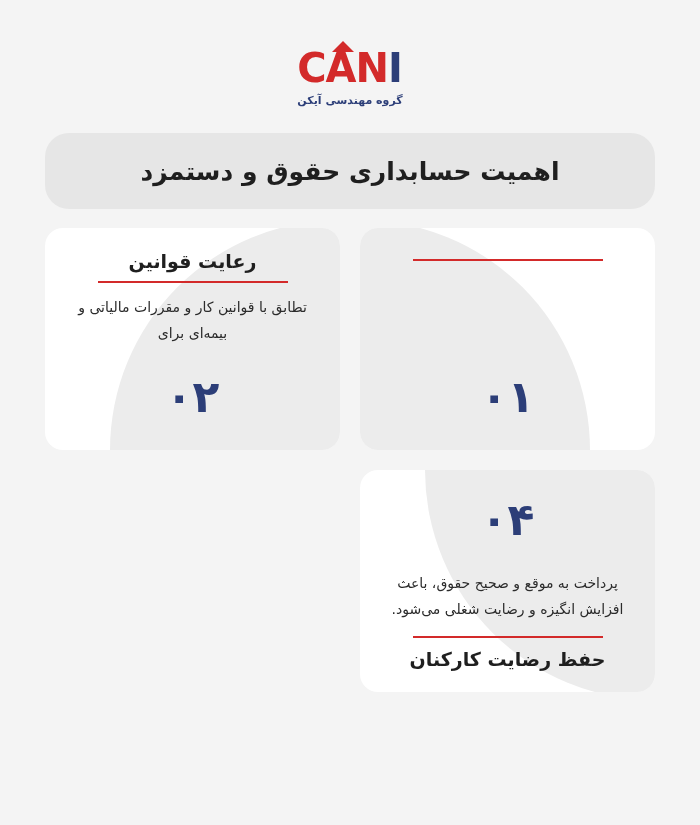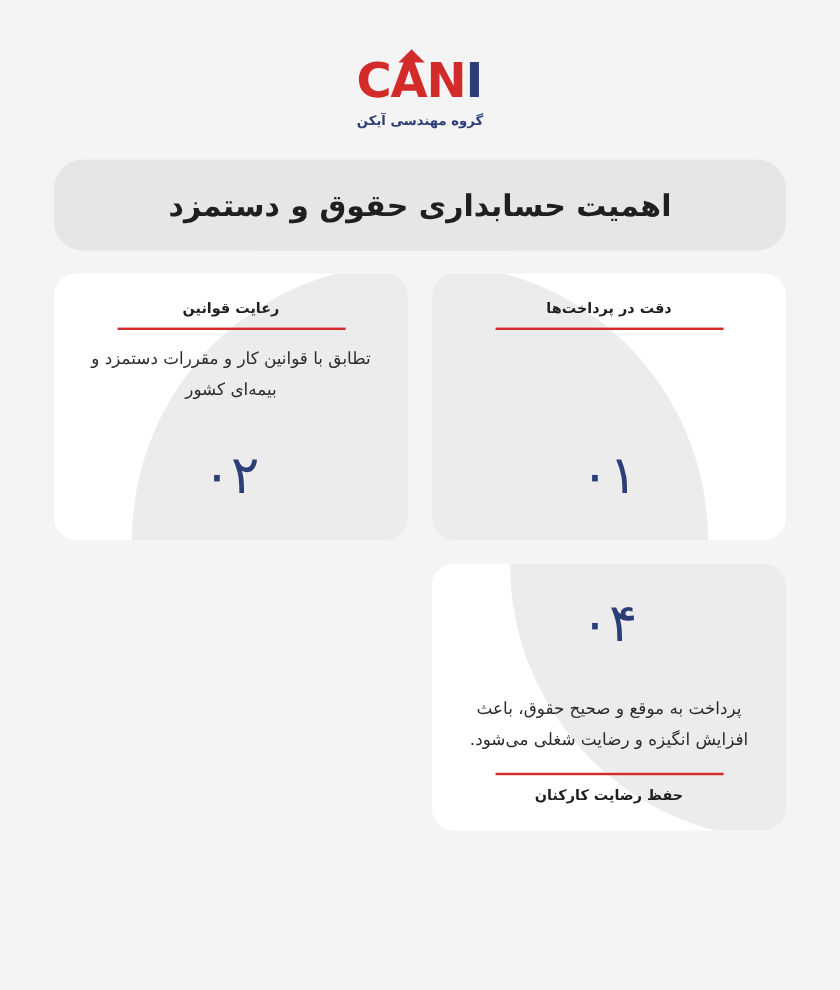--- a/index.html
+++ b/index.html
@@ -128,40 +128,40 @@
 
   .card-inner {
     position: relative;
     z-index: 2;
     display: flex;
     flex-direction: column;
     height: 100%;
     width: 100%;
   }
   .card-heading {
-    font-size: 12px;
+    font-size: 19px;
     font-weight: bold;
     color: #1f1f1f;
     text-align: center;
   }
   .rule {
     width: 190px;
     height: 2px;
     background: #d32a2a;
     margin: 9px auto 12px auto;
   }
   .card-body {
     font-size: 14px;
     line-height: 1.85;
     color: #2b2b2b;
     text-align: center;
   }
   .card-number {
     font-size: 44px;
-    font-weight: normal;
+    font-weight: bold;
     color: #2c3e78;
     text-align: center;
     direction: rtl;
   }
   .top-row-number {
     margin-top: auto;
     padding-bottom: 6px;
   }
   .bottom-row-number {
     margin-bottom: auto;
@@ -192,32 +192,31 @@
 
   <div class="title-banner">
     <h1>اهمیت حسابداری حقوق و دستمزد</h1>
   </div>
 
   <div class="grid">
 
     <div class="card top-right">
       <div class="quarter"></div>
       <div class="card-inner">
-        <div class="card-heading">دقت در پرداخت‌ها</div>
         <div class="rule"></div>
         <div class="card-number top-row-number">۰۱</div>
       </div>
     </div>
 
     <div class="card top-left">
       <div class="quarter"></div>
       <div class="card-inner">
         <div class="card-heading">رعایت قوانین</div>
         <div class="rule"></div>
-        <div class="card-body">تطابق با قوانین کار و مقررات دستمزد و بیمه‌ای کشور</div>
+        <div class="card-body">تطابق با قوانین کار و مقررات مالیاتی و بیمه‌ای برای</div>
         <div class="card-number top-row-number">۰۲</div>
       </div>
     </div>
 
 
     <div class="card bottom-left">
       <div class="quarter"></div>
       <div class="card-inner">
         <div class="card-number bottom-row-number">۰۴</div>
         <div class="bottom-text-block">

